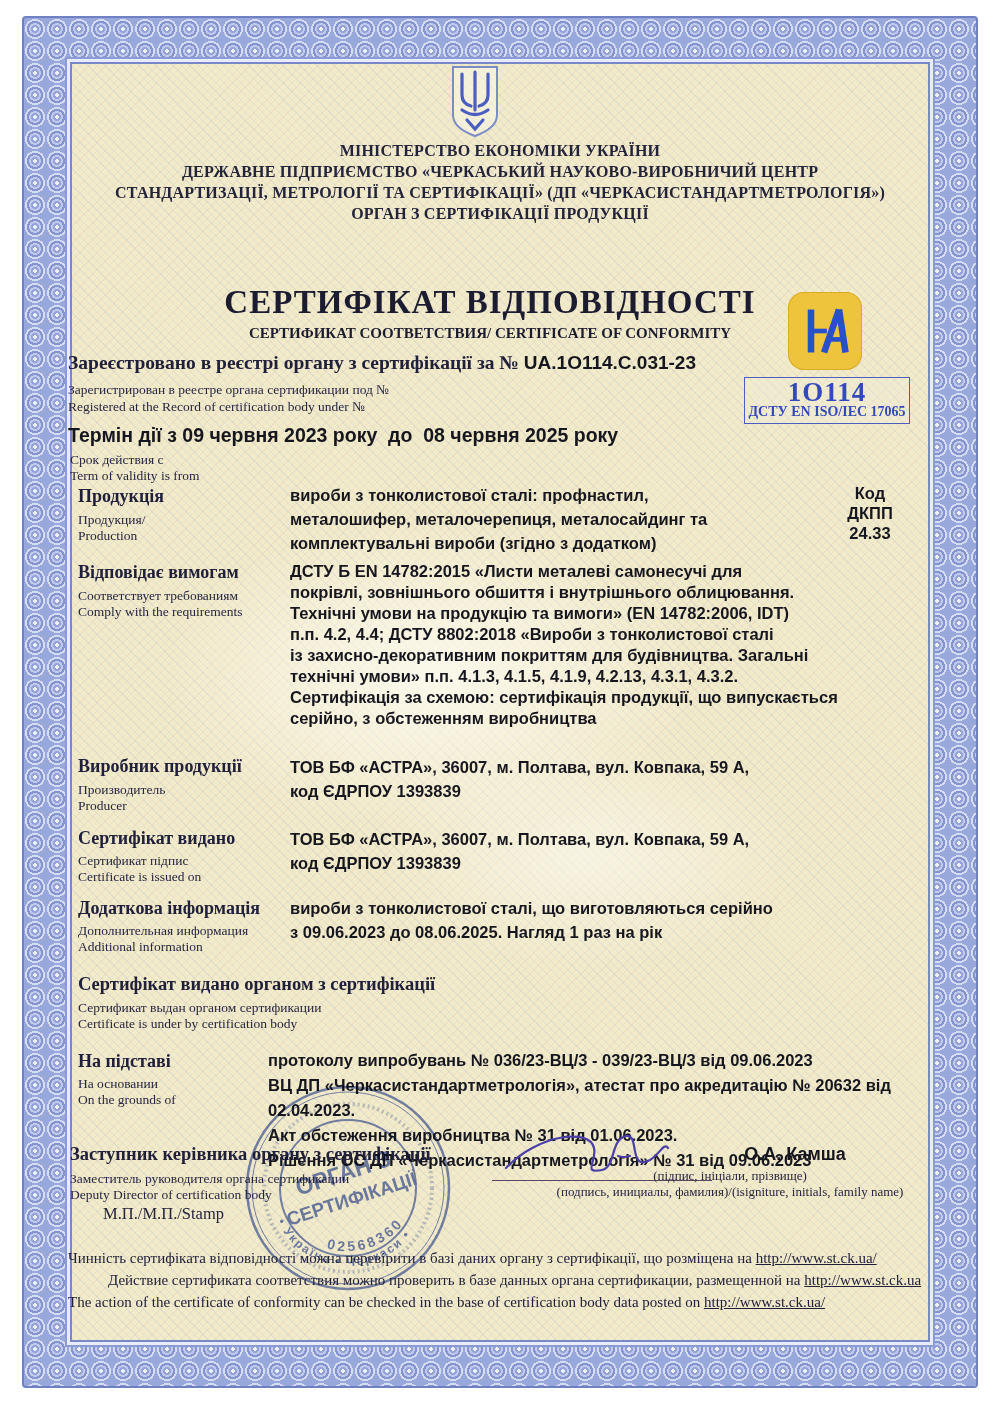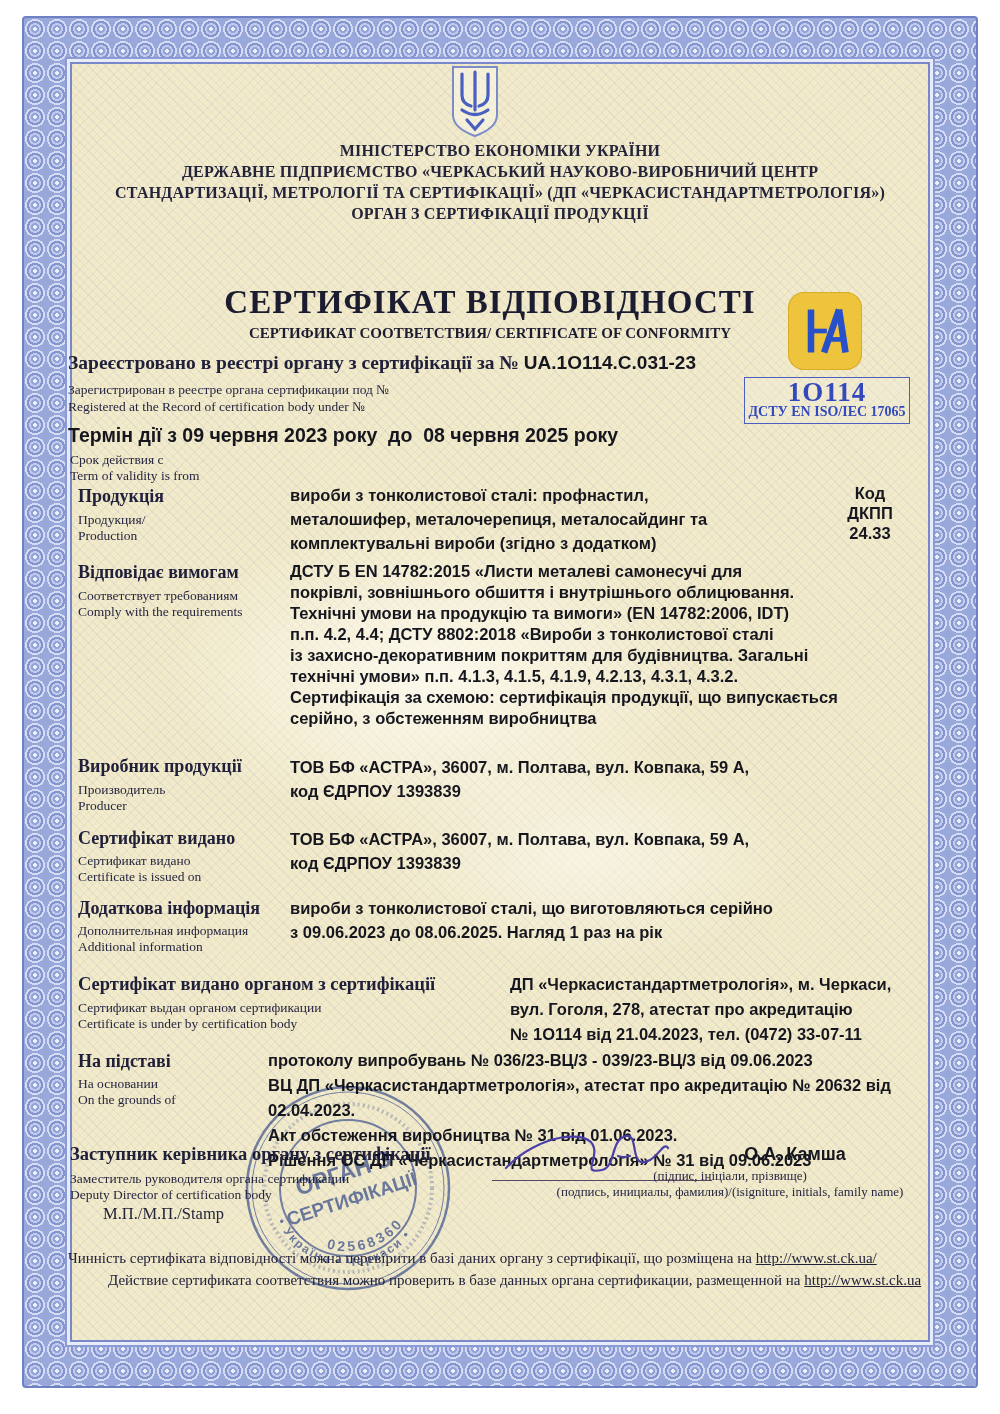--- a/index.html
+++ b/index.html
@@ -154,37 +154,34 @@
 Сертифікація за схемою: сертифікація продукції, що випускається
 серійно, з обстеженням виробництва</div>
 
   <div class="abs lbl" style="left:78px; top:756px;">Виробник продукції</div>
   <div class="abs sub" style="left:78px; top:782px;">Производитель</div>
   <div class="abs sub" style="left:78px; top:798px;">Producer</div>
   <div class="abs value" style="left:290px; top:755px; width:620px;">ТОВ БФ «АСТРА», 36007, м. Полтава, вул. Ковпака, 59 А,
 код ЄДРПОУ 1393839</div>
 
   <div class="abs lbl" style="left:78px; top:828px;">Сертифікат видано</div>
-  <div class="abs sub" style="left:78px; top:853px;">Сертификат видано</div>
+  <div class="abs sub" style="left:78px; top:853px;">Сертификат підпис</div>
   <div class="abs sub" style="left:78px; top:869px;">Certificate is issued on</div>
   <div class="abs value" style="left:290px; top:827px; width:620px;">ТОВ БФ «АСТРА», 36007, м. Полтава, вул. Ковпака, 59 А,
 код ЄДРПОУ 1393839</div>
 
   <div class="abs lbl" style="left:78px; top:898px;">Додаткова інформація</div>
   <div class="abs sub" style="left:78px; top:923px;">Дополнительная информация</div>
   <div class="abs sub" style="left:78px; top:939px;">Additional information</div>
   <div class="abs value" style="left:290px; top:896px; width:620px;">вироби з тонколистової сталі, що виготовляються серійно
 з 09.06.2023 до 08.06.2025. Нагляд 1 раз на рік</div>
 
   <div class="abs lbl-wide" style="left:78px; top:974px; width:440px;font-family:Liberation Serif, serif;">Сертифікат видано органом з сертифікації</div>
   <div class="abs sub" style="left:78px; top:1000px;">Сертификат выдан органом сертификации</div>
   <div class="abs sub" style="left:78px; top:1016px;">Certificate is under by certification body</div>
-  <div class="abs value value-loose" style="left:510px; top:972px; width:430px;">ДП «Черкасистандартметрологія», м. Черкаси,
-вул. Гоголя, 278, атестат про акредитацію
-№ 1О114 від 21.04.2023, тел. (0472) 33-07-11</div>
 
   <div class="abs lbl" style="left:78px; top:1051px;">На підставі</div>
   <div class="abs sub" style="left:78px; top:1076px;">На основании</div>
   <div class="abs sub" style="left:78px; top:1092px;">On the grounds of</div>
   <div class="abs value value-loose" style="left:268px; top:1048px; width:700px;">протоколу випробувань № 036/23-ВЦ/3 - 039/23-ВЦ/3 від 09.06.2023
 ВЦ ДП «Черкасистандартметрологія», атестат про акредитацію № 20632 від 02.04.2023.
 Акт обстеження виробництва № 31 від 01.06.2023.
 Рішення ОС ДП «Черкасистандартметрологія» № 31 від 09.06.2023</div>
 
   <div class="abs lbl-wide" style="left:70px; top:1144px;">Заступник керівника органу з сертифікації</div>
@@ -231,13 +228,16 @@
       </g>
     </svg>
   </div>
 
   <div class="abs footer-line" style="left:68px; top:1250px; width:880px;">
     <span>Чинність сертифіката відповідності можна перевірити в базі даних органу з сертифікації, що розміщена на </span><span class="footer-url">http://www.st.ck.ua/</span>
   </div>
   <div class="abs footer-line" style="left:68px; top:1272px; width:880px;padding-left:40px;">
     <span>Действие сертификата соответствия можно проверить в базе данных органа сертификации, размещенной на </span><span class="footer-url">http://www.st.ck.ua</span>
   </div>
+  <div class="abs footer-line" style="left:68px; top:1294px; width:880px;">
+    <span>The action of the certificate of conformity can be checked in the base of certification body data posted on </span><span class="footer-url">http://www.st.ck.ua/</span>
+  </div>
 </div>
 
 </body></html>

